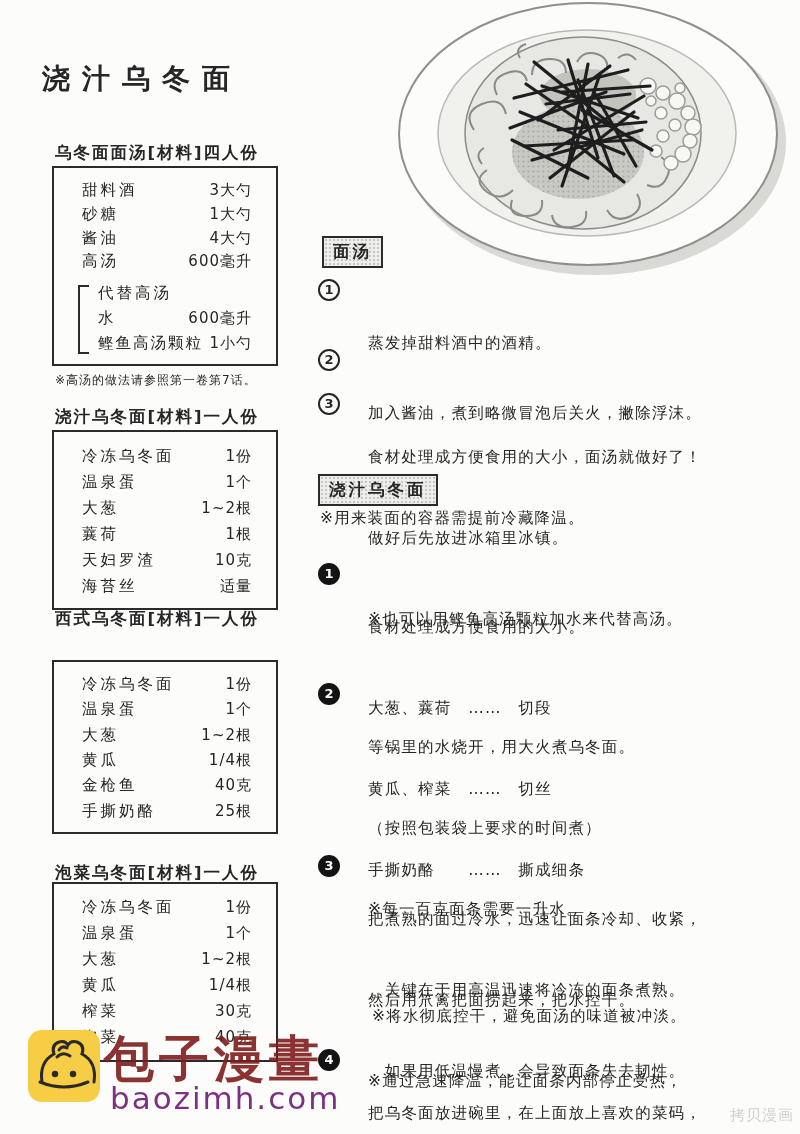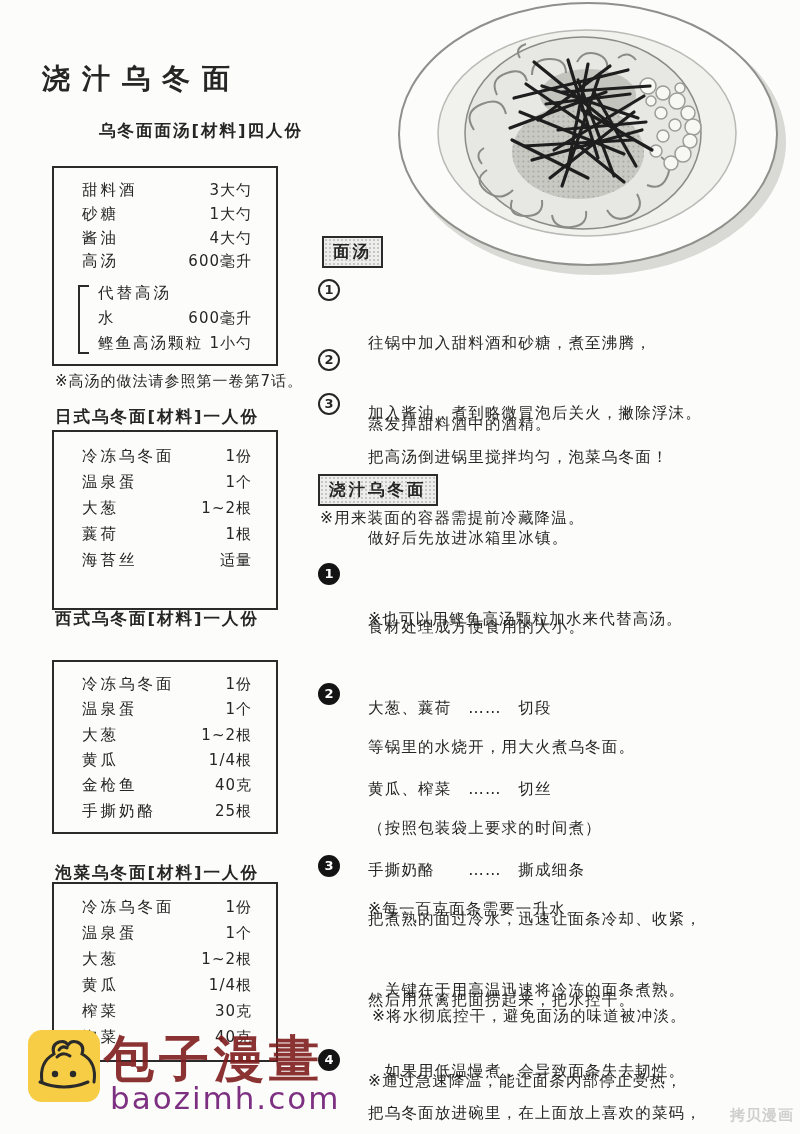--- a/index.html
+++ b/index.html
@@ -16,21 +16,21 @@
           height:26px; font-size:15.5px; letter-spacing:3px;gap:18px; }
   .irow .qt { letter-spacing:1px; font-size:15px; white-space:nowrap; }
   .subgroup { position:relative; margin-top:8px; padding-left:16px; }
   .bracket { position:absolute; left:-4px; top:2px; bottom:4px; width:9px;
              border-left:2px solid #2b2b2b; border-top:2px solid #2b2b2b;
              border-bottom:2px solid #2b2b2b; }
   .glabel { height:25px; font-size:15.5px; letter-spacing:3px; }
   .grow { display:flex; justify-content:space-between; align-items:baseline;
           height:25px; font-size:15.5px; letter-spacing:2px; }
   .grow .qt { letter-spacing:1px; font-size:15px; white-space:nowrap; }
-  .footnote1 { position:absolute; left:55px; top:372px; font-size:15px; letter-spacing:1px; }
+  .footnote1 { position:absolute; left:55px; top:372px; font-size:12px; letter-spacing:1px; }
 
   .seclabel { position:absolute; border:2px solid #2b2b2b; padding:3px 9px;
               font-size:16.5px; font-weight:600; letter-spacing:3px;
               background-color:#eeeeec;
               background-image:radial-gradient(#c6c6c2 0.8px, transparent 0.9px);
               background-size:4px 4px; }
 
   .step { position:absolute; display:flex; align-items:flex-start; }
   .stepnum { width:22px; height:22px; border-radius:50%; border:2px solid #262626;
              box-sizing:border-box; font-size:13px; line-height:18px; text-align:center;
@@ -41,21 +41,21 @@
 
   .wm-icon { position:absolute; left:28px; top:1030px; width:72px; height:72px;
              background:#f7cd45; border-radius:14px; }
   .wm-name { position:absolute; left:104px; top:1026px; font-size:50px; font-weight:700;
              color:#7f1d1d; letter-spacing:5px; opacity:.9; }
   .wm-url  { position:absolute; left:110px; top:1080px; font-size:31px; color:#701a75;
              letter-spacing:2px; opacity:.9; }
   .wm-bili { position:absolute; left:698px; top:1078px; font-size:23px; font-weight:800;
              color:#d8d8d8; font-style:italic; letter-spacing:1px; }
   .wm-bili .suffix { font-style:normal; font-size:20px; margin-left:3px; }
-  .wm-kaobei { position:absolute; left:730px; top:1106px; font-size:15px; font-weight:700;
+  .wm-kaobei { position:absolute; left:730px; top:1106px; font-size:15px; font-weight:400;
                color:#cfcfcf; letter-spacing:1px; }
 
   .plate-wrap { position:absolute; left:392px; top:0px; width:404px; height:276px; }
 </style>
 </head>
 <body>
 
 <div class="page">
 
   <div class="plate-wrap">
@@ -127,21 +127,21 @@
         <line x1="154" y1="104" x2="238" y2="94"></line>
           <line x1="166" y1="130" x2="254" y2="122"></line>
         <line x1="182" y1="142" x2="232" y2="182"></line>
           <line x1="134" y1="84" x2="198" y2="128"></line>
       </g>
     </svg>
   </div>
 
   <div class="title">浇汁乌冬面</div>
 
-  <div class="box-heading" style="top:120px;margin-left:44px;">乌冬面面汤[材料]四人份</div>
+  <div class="box-heading" style="top:142px;">乌冬面面汤[材料]四人份</div>
   <div class="ibox" style="top:166px; height:200px;">
     <div class="irow">
         <span>甜料酒</span>
         <span class="qt">3大勺</span>
       </div>
     <div class="irow">
         <span>砂糖</span>
         <span class="qt">1大勺</span>
       </div>
     <div class="irow">
@@ -160,39 +160,43 @@
           <span class="qt">600毫升</span>
         </div>
       <div class="grow">
           <span>鲣鱼高汤颗粒</span>
           <span class="qt">1小勺</span>
         </div>
     </div>
   </div>
   <div class="footnote1">※高汤的做法请参照第一卷第7话。</div>
 
-  <div class="box-heading" style="top:406px;">日式乌冬面[材料]一人份</div>
+  <div class="box-heading" style="top:406px;">浇汁乌冬面[材料]一人份</div>
   <div class="ibox" style="top:430px; height:180px; padding-top:14px;">
     <div class="irow">
         <span>冷冻乌冬面</span>
         <span class="qt">1份</span>
       </div>
     <div class="irow">
         <span>温泉蛋</span>
         <span class="qt">1个</span>
       </div>
     <div class="irow">
         <span>大葱</span>
         <span class="qt">1~2根</span>
       </div>
     <div class="irow">
         <span>蘘荷</span>
         <span class="qt">1根</span>
       </div>
     <div class="irow">
+        <span>天妇罗渣</span>
+        <span class="qt">10克</span>
+      </div>
+    <div class="irow">
         <span>海苔丝</span>
         <span class="qt">适量</span>
       </div>
   </div>
 
   <div class="box-heading" style="top:608px;">西式乌冬面[材料]一人份</div>
   <div class="ibox" style="top:660px; height:174px; padding-top:12px;">
     <div class="irow">
         <span>冷冻乌冬面</span>
         <span class="qt">1份</span>
@@ -245,36 +249,35 @@
         <span>泡菜</span>
         <span class="qt">40克</span>
       </div>
   </div>
 
   <div class="seclabel" style="left:322px; top:236px;">面汤</div>
 
   <div class="step" style="left:318px; top:276px; width:470px;">
     <div class="stepnum">1</div>
     <div class="steplines">
-      <div>往锅中加入甜料酒和砂糖，煮至沸腾，</div>
       <div>蒸发掉甜料酒中的酒精。</div>
     </div>
   </div>
 
   <div class="step" style="left:318px; top:346px; width:470px;">
     <div class="stepnum">2</div>
     <div class="steplines">
       <div>加入酱油，煮到略微冒泡后关火，撇除浮沫。</div>
     </div>
   </div>
 
   <div class="step" style="left:318px; top:390px; width:470px;">
     <div class="stepnum">3</div>
     <div class="steplines" style="line-height:27px;">
-      <div>把高汤倒进锅里搅拌均匀，泡菜乌冬面！</div>
+      <div>食材处理成方便食用的大小，面汤就做好了！</div>
       <div>做好后先放进冰箱里冰镇。</div>
       <div>※也可以用鲣鱼高汤颗粒加水来代替高汤。</div>
     </div>
   </div>
 
   <div class="seclabel" style="left:318px; top:474px;">浇汁乌冬面</div>
   <div class="notetext" style="left:320px; top:508px;">※用来装面的容器需提前冷藏降温。</div>
 
   <div class="step" style="left:318px; top:560px; width:470px;">
     <div class="stepnum filled">1</div>

